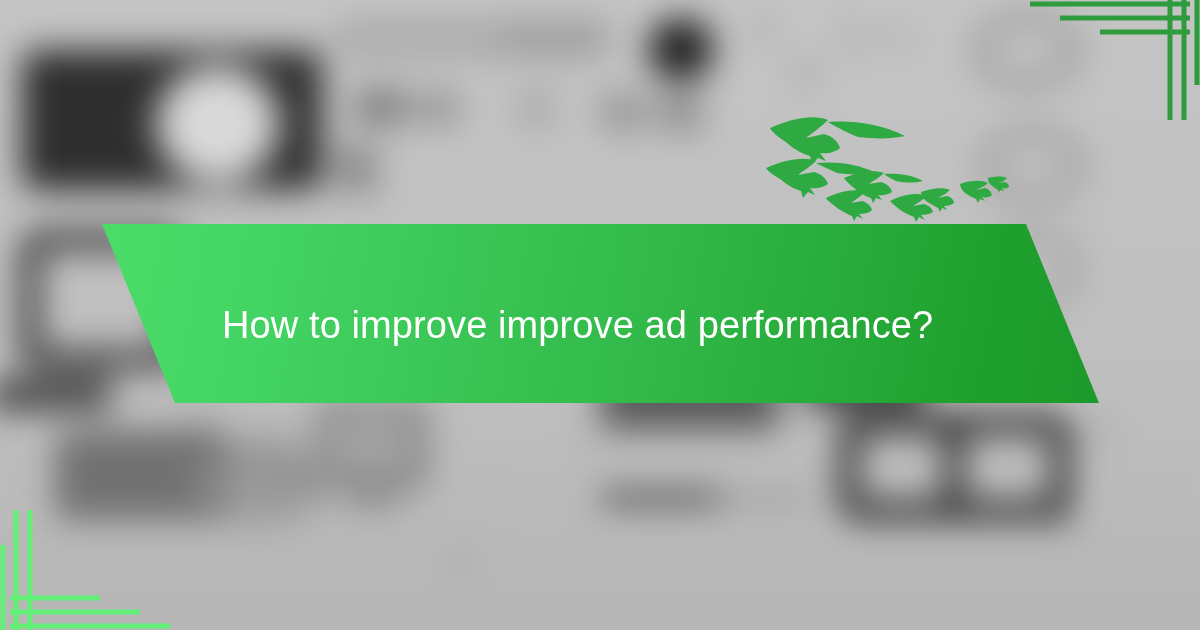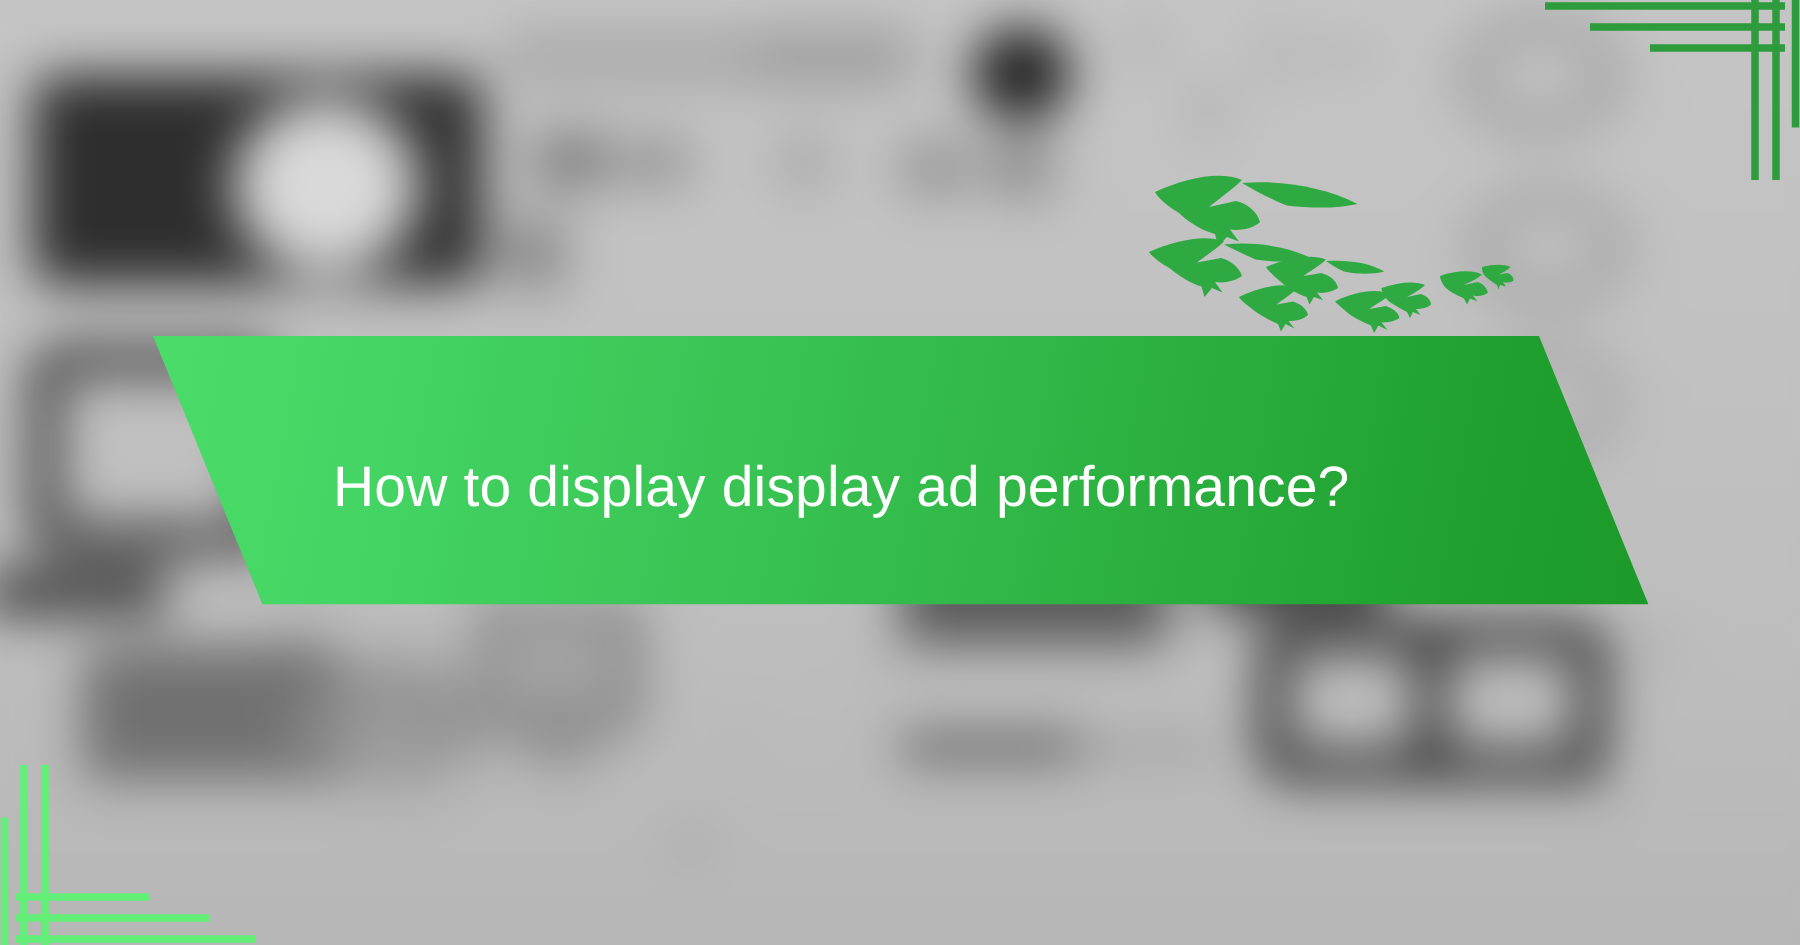--- a/index.html
+++ b/index.html
@@ -201,15 +201,15 @@
       <line x1="140" y1="102" x2="10" y2="102"></line>
       <line x1="100" y1="88" x2="10" y2="88"></line>
       <line x1="30" y1="120" x2="30" y2="0"></line>
       <line x1="16" y1="120" x2="16" y2="0"></line>
       <line x1="3" y1="120" x2="3" y2="35"></line>
     </g>
   </svg>
 
   <div id="banner"></div>
 
-  <h1 id="banner-title">How to display display ad performance?</h1>
+  <h1 id="banner-title">How to improve improve ad performance?</h1>
 
 </div>
 
 </body></html>

